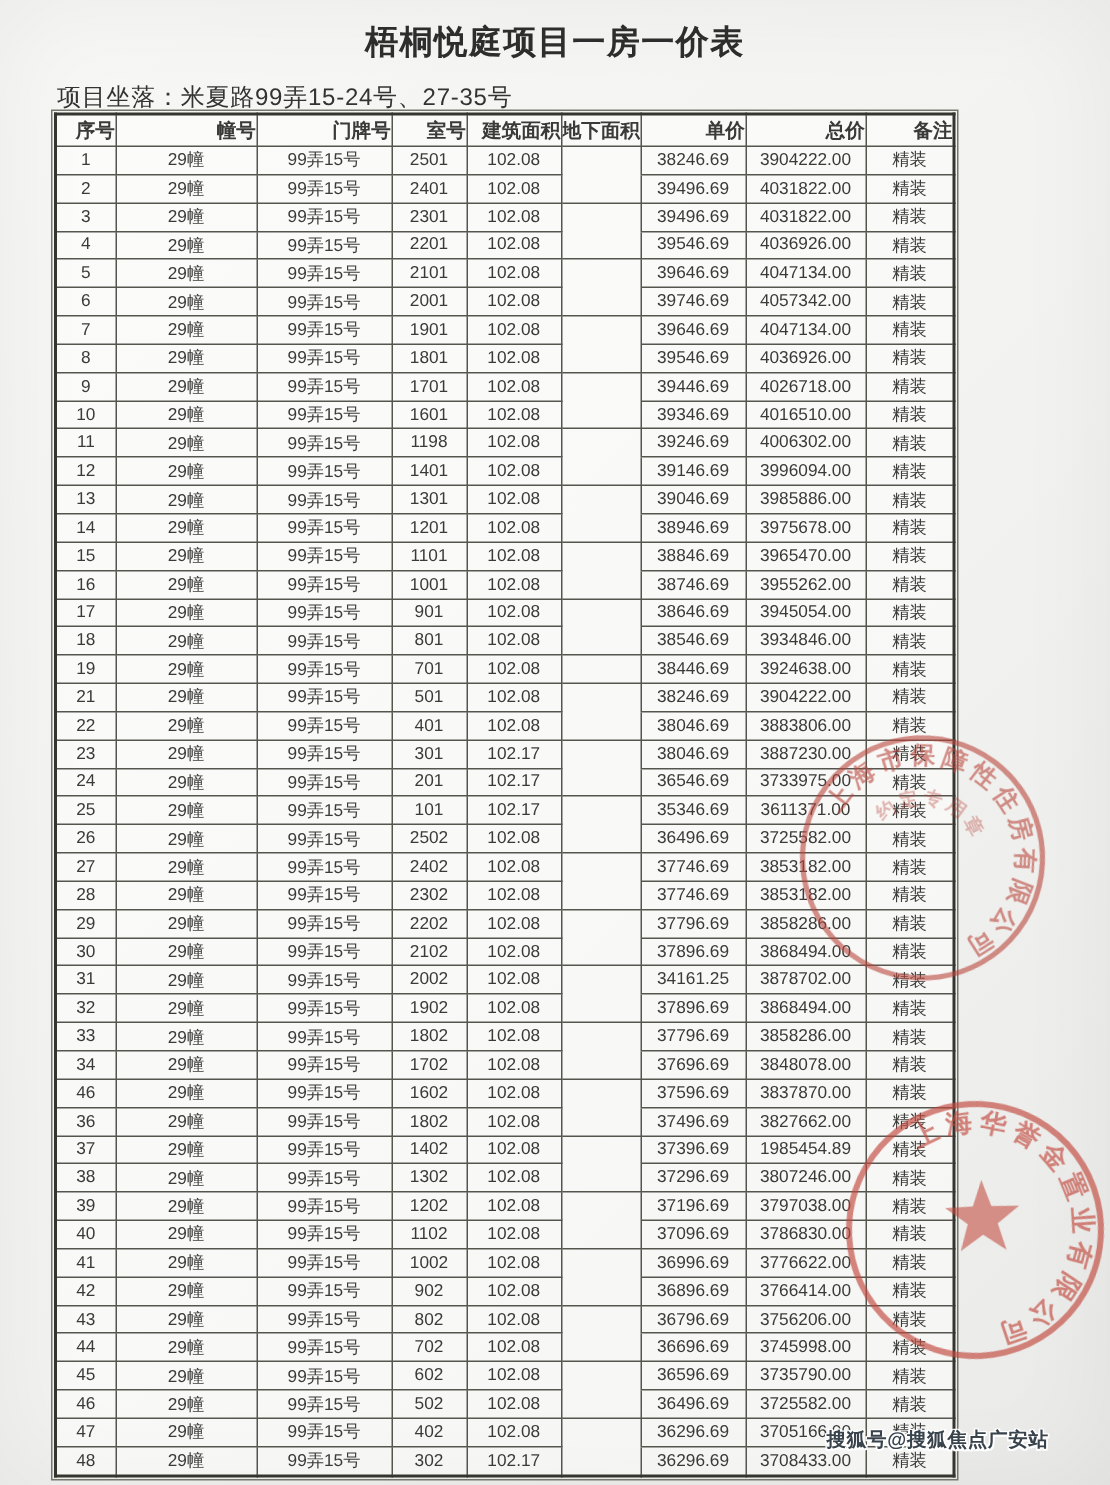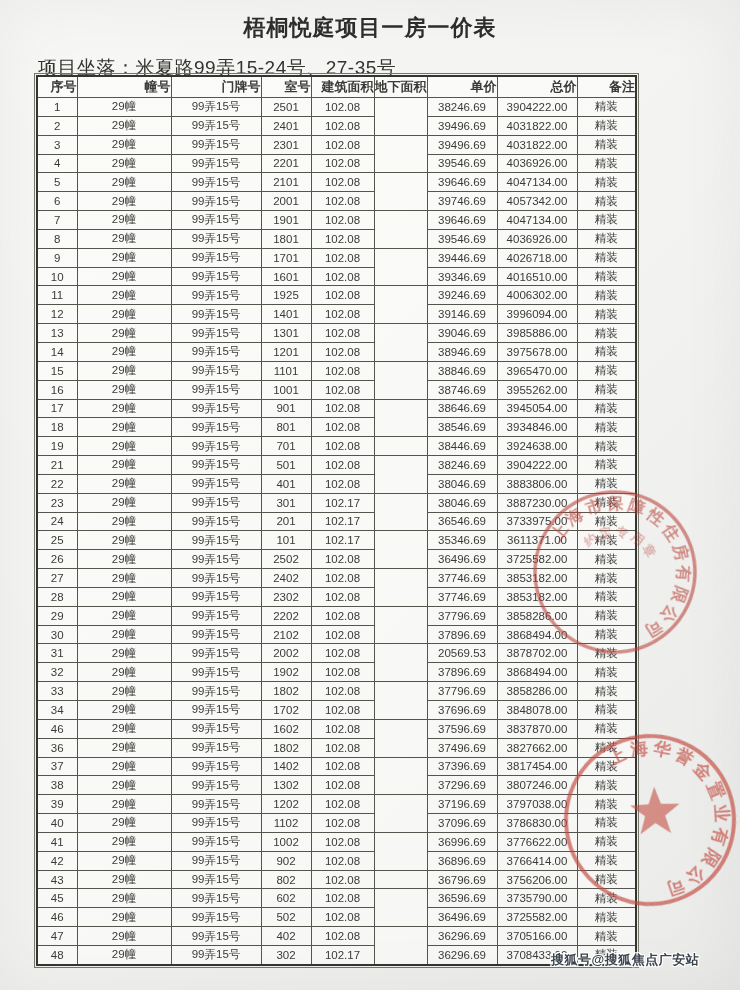--- a/index.html
+++ b/index.html
@@ -13,21 +13,21 @@
     background:linear-gradient(135deg,#f7f7f5 0%,#f2f2f0 55%,#eaeae8 100%);
     box-shadow:inset 0 0 70px rgba(0,0,0,0.05);
   }
   .title{
     position:absolute;top:13px;left:0;width:100%;
     text-align:center;font-size:22px;font-weight:bold;color:#2d2d2d;
     letter-spacing:1px;
   }
   .location{
     position:absolute;top:55px;left:38px;
-    font-size:19px;color:#333331;letter-spacing:0.5px;
+    font-size:16px;color:#333331;letter-spacing:0.5px;
   }
   table.price-table{
     position:absolute;top:75px;left:36px;width:599px;
     border-collapse:collapse;table-layout:fixed;
     background:rgba(255,255,255,0.5);
     border:2px solid #35352f;
     outline:1px solid #76766d;outline-offset:1px;
   }
   .price-table th,.price-table td{
     border:1px solid #55554e;
@@ -192,21 +192,21 @@
           <td>102.08</td>
           <td class="merged-top"></td>
           <td>39346.69</td>
           <td>4016510.00</td>
           <td>精装</td>
         </tr>
         <tr>
           <td>11</td>
           <td>29幢</td>
           <td>99弄15号</td>
-          <td>1925</td>
+          <td>1198</td>
           <td>102.08</td>
           <td></td>
           <td>39246.69</td>
           <td>4006302.00</td>
           <td>精装</td>
         </tr>
         <tr>
           <td>12</td>
           <td>29幢</td>
           <td>99弄15号</td>
@@ -404,21 +404,21 @@
           <td>3868494.00</td>
           <td>精装</td>
         </tr>
         <tr>
           <td>31</td>
           <td>29幢</td>
           <td>99弄15号</td>
           <td>2002</td>
           <td>102.08</td>
           <td></td>
-          <td>20569.53</td>
+          <td>34161.25</td>
           <td>3878702.00</td>
           <td>精装</td>
         </tr>
         <tr>
           <td>32</td>
           <td>29幢</td>
           <td>99弄15号</td>
           <td>1902</td>
           <td>102.08</td>
           <td class="merged-top"></td>
@@ -471,21 +471,21 @@
           <td>精装</td>
         </tr>
         <tr>
           <td>37</td>
           <td>29幢</td>
           <td>99弄15号</td>
           <td>1402</td>
           <td>102.08</td>
           <td></td>
           <td>37396.69</td>
-          <td>3817454.00</td>
+          <td>1985454.89</td>
           <td>精装</td>
         </tr>
         <tr>
           <td>38</td>
           <td>29幢</td>
           <td>99弄15号</td>
           <td>1302</td>
           <td>102.08</td>
           <td class="merged-top"></td>
           <td>37296.69</td>
@@ -538,20 +538,31 @@
         </tr>
         <tr>
           <td>43</td>
           <td>29幢</td>
           <td>99弄15号</td>
           <td>802</td>
           <td>102.08</td>
           <td></td>
           <td>36796.69</td>
           <td>3756206.00</td>
+          <td>精装</td>
+        </tr>
+        <tr>
+          <td>44</td>
+          <td>29幢</td>
+          <td>99弄15号</td>
+          <td>702</td>
+          <td>102.08</td>
+          <td class="merged-top"></td>
+          <td>36696.69</td>
+          <td>3745998.00</td>
           <td>精装</td>
         </tr>
         <tr>
           <td>45</td>
           <td>29幢</td>
           <td>99弄15号</td>
           <td>602</td>
           <td>102.08</td>
           <td></td>
           <td>36596.69</td>

